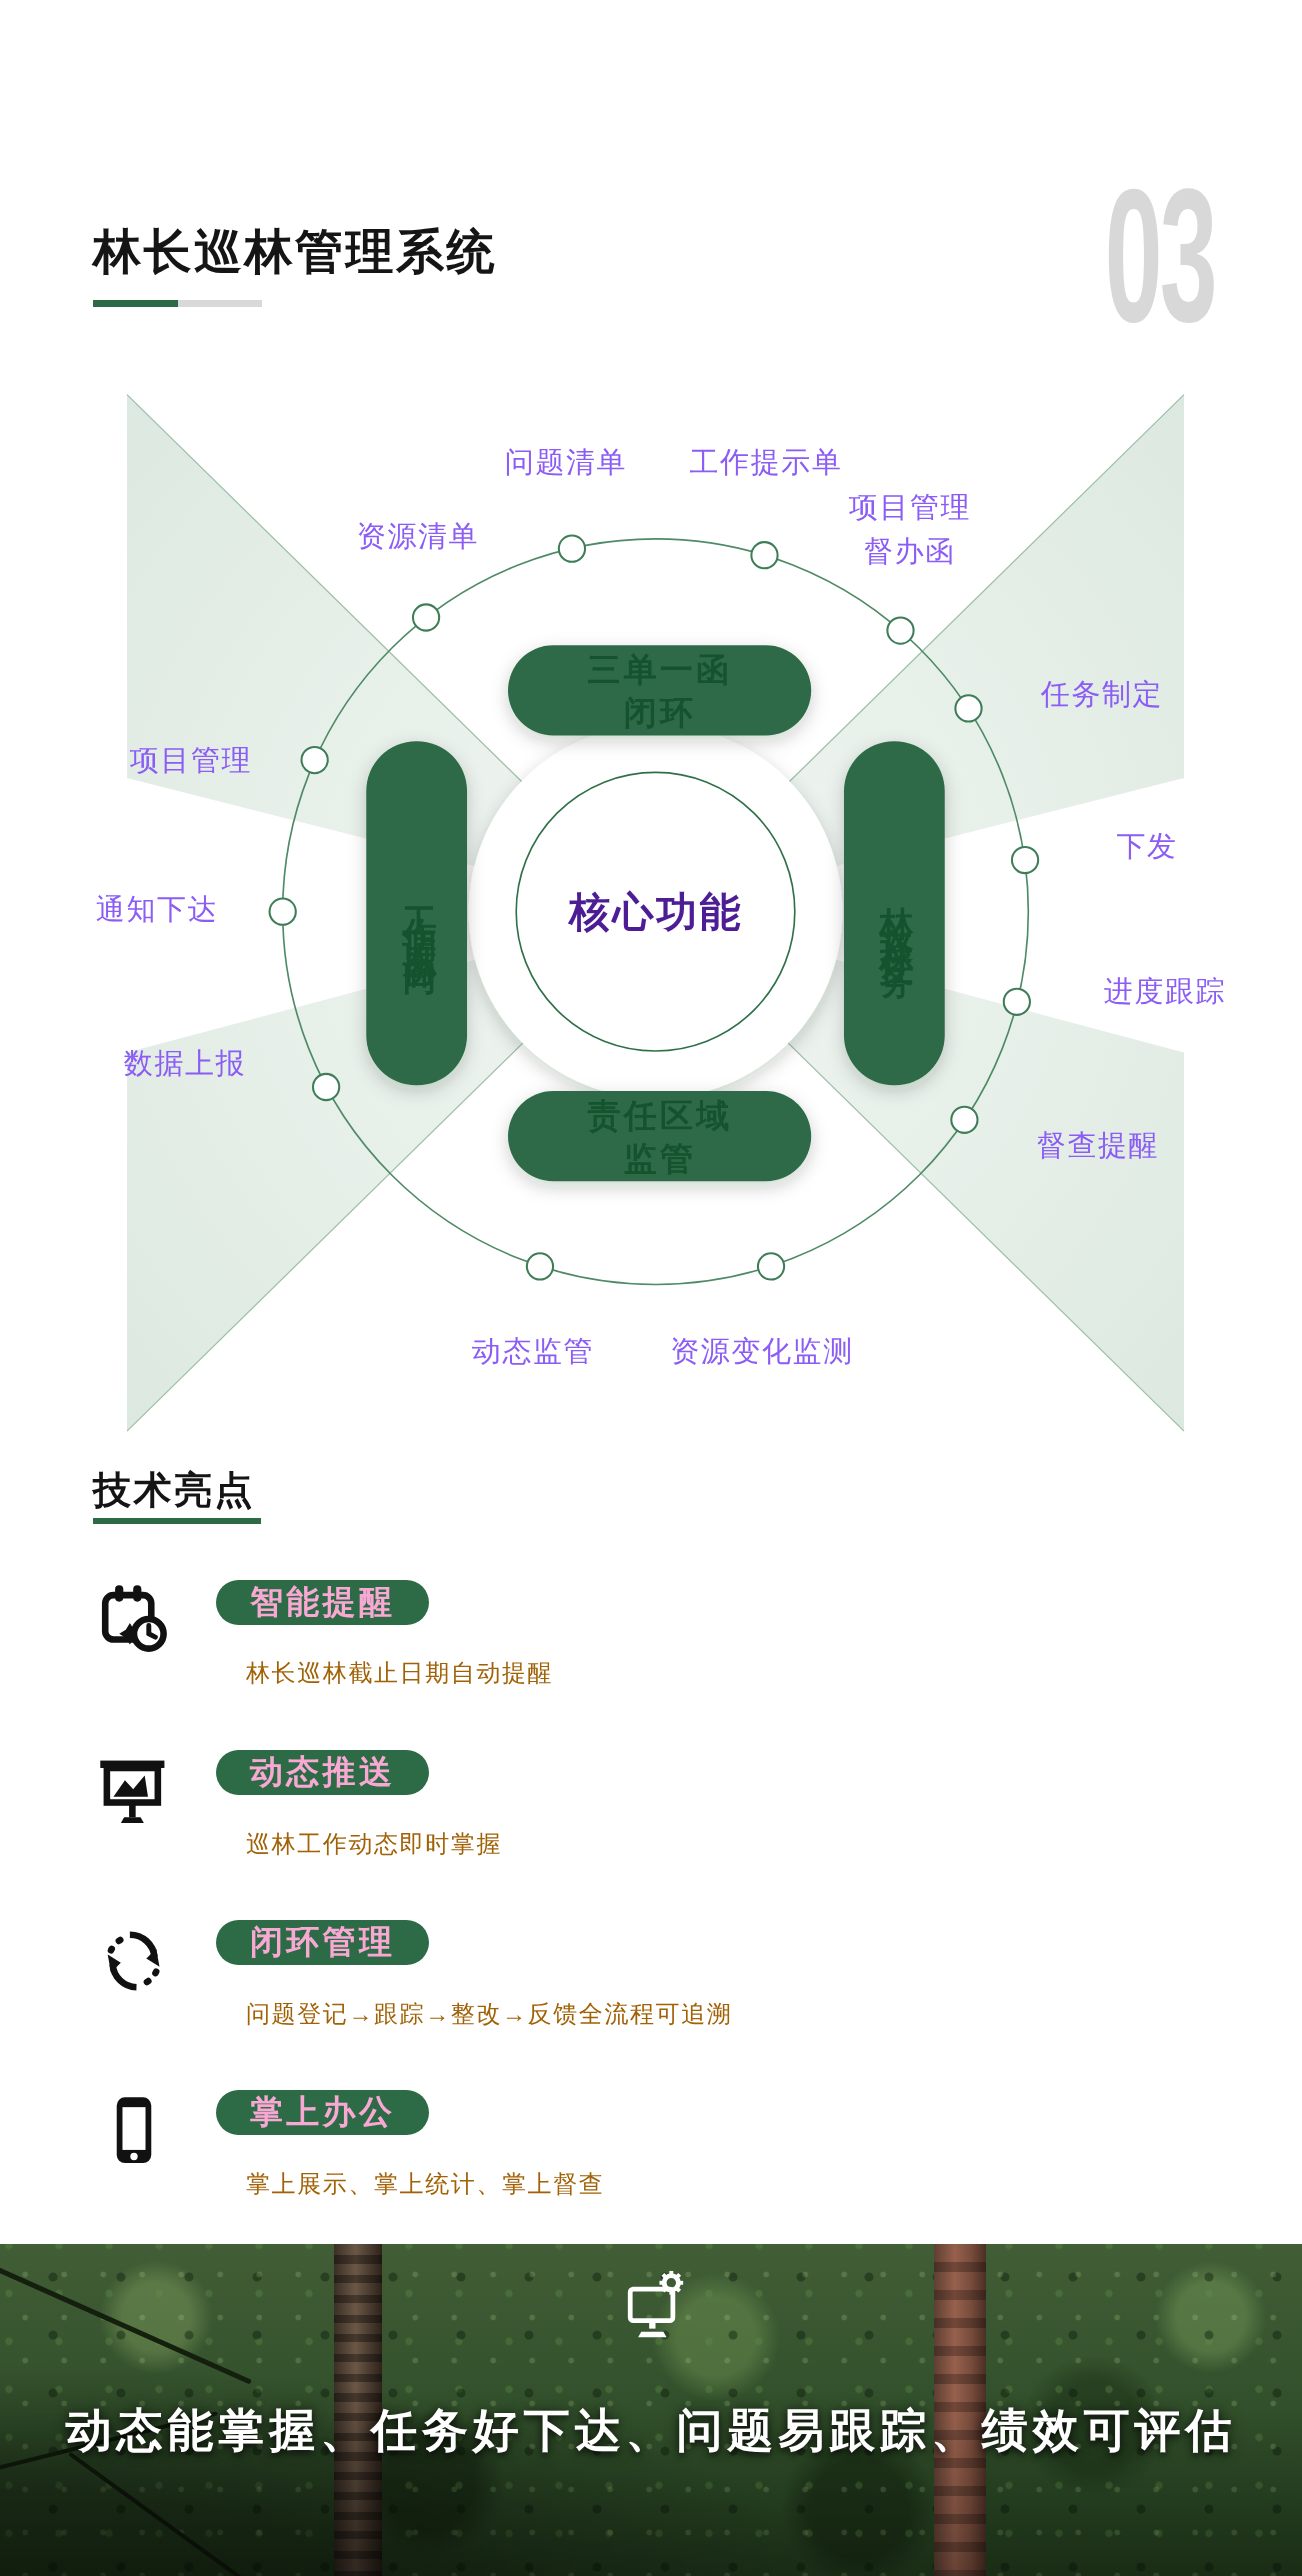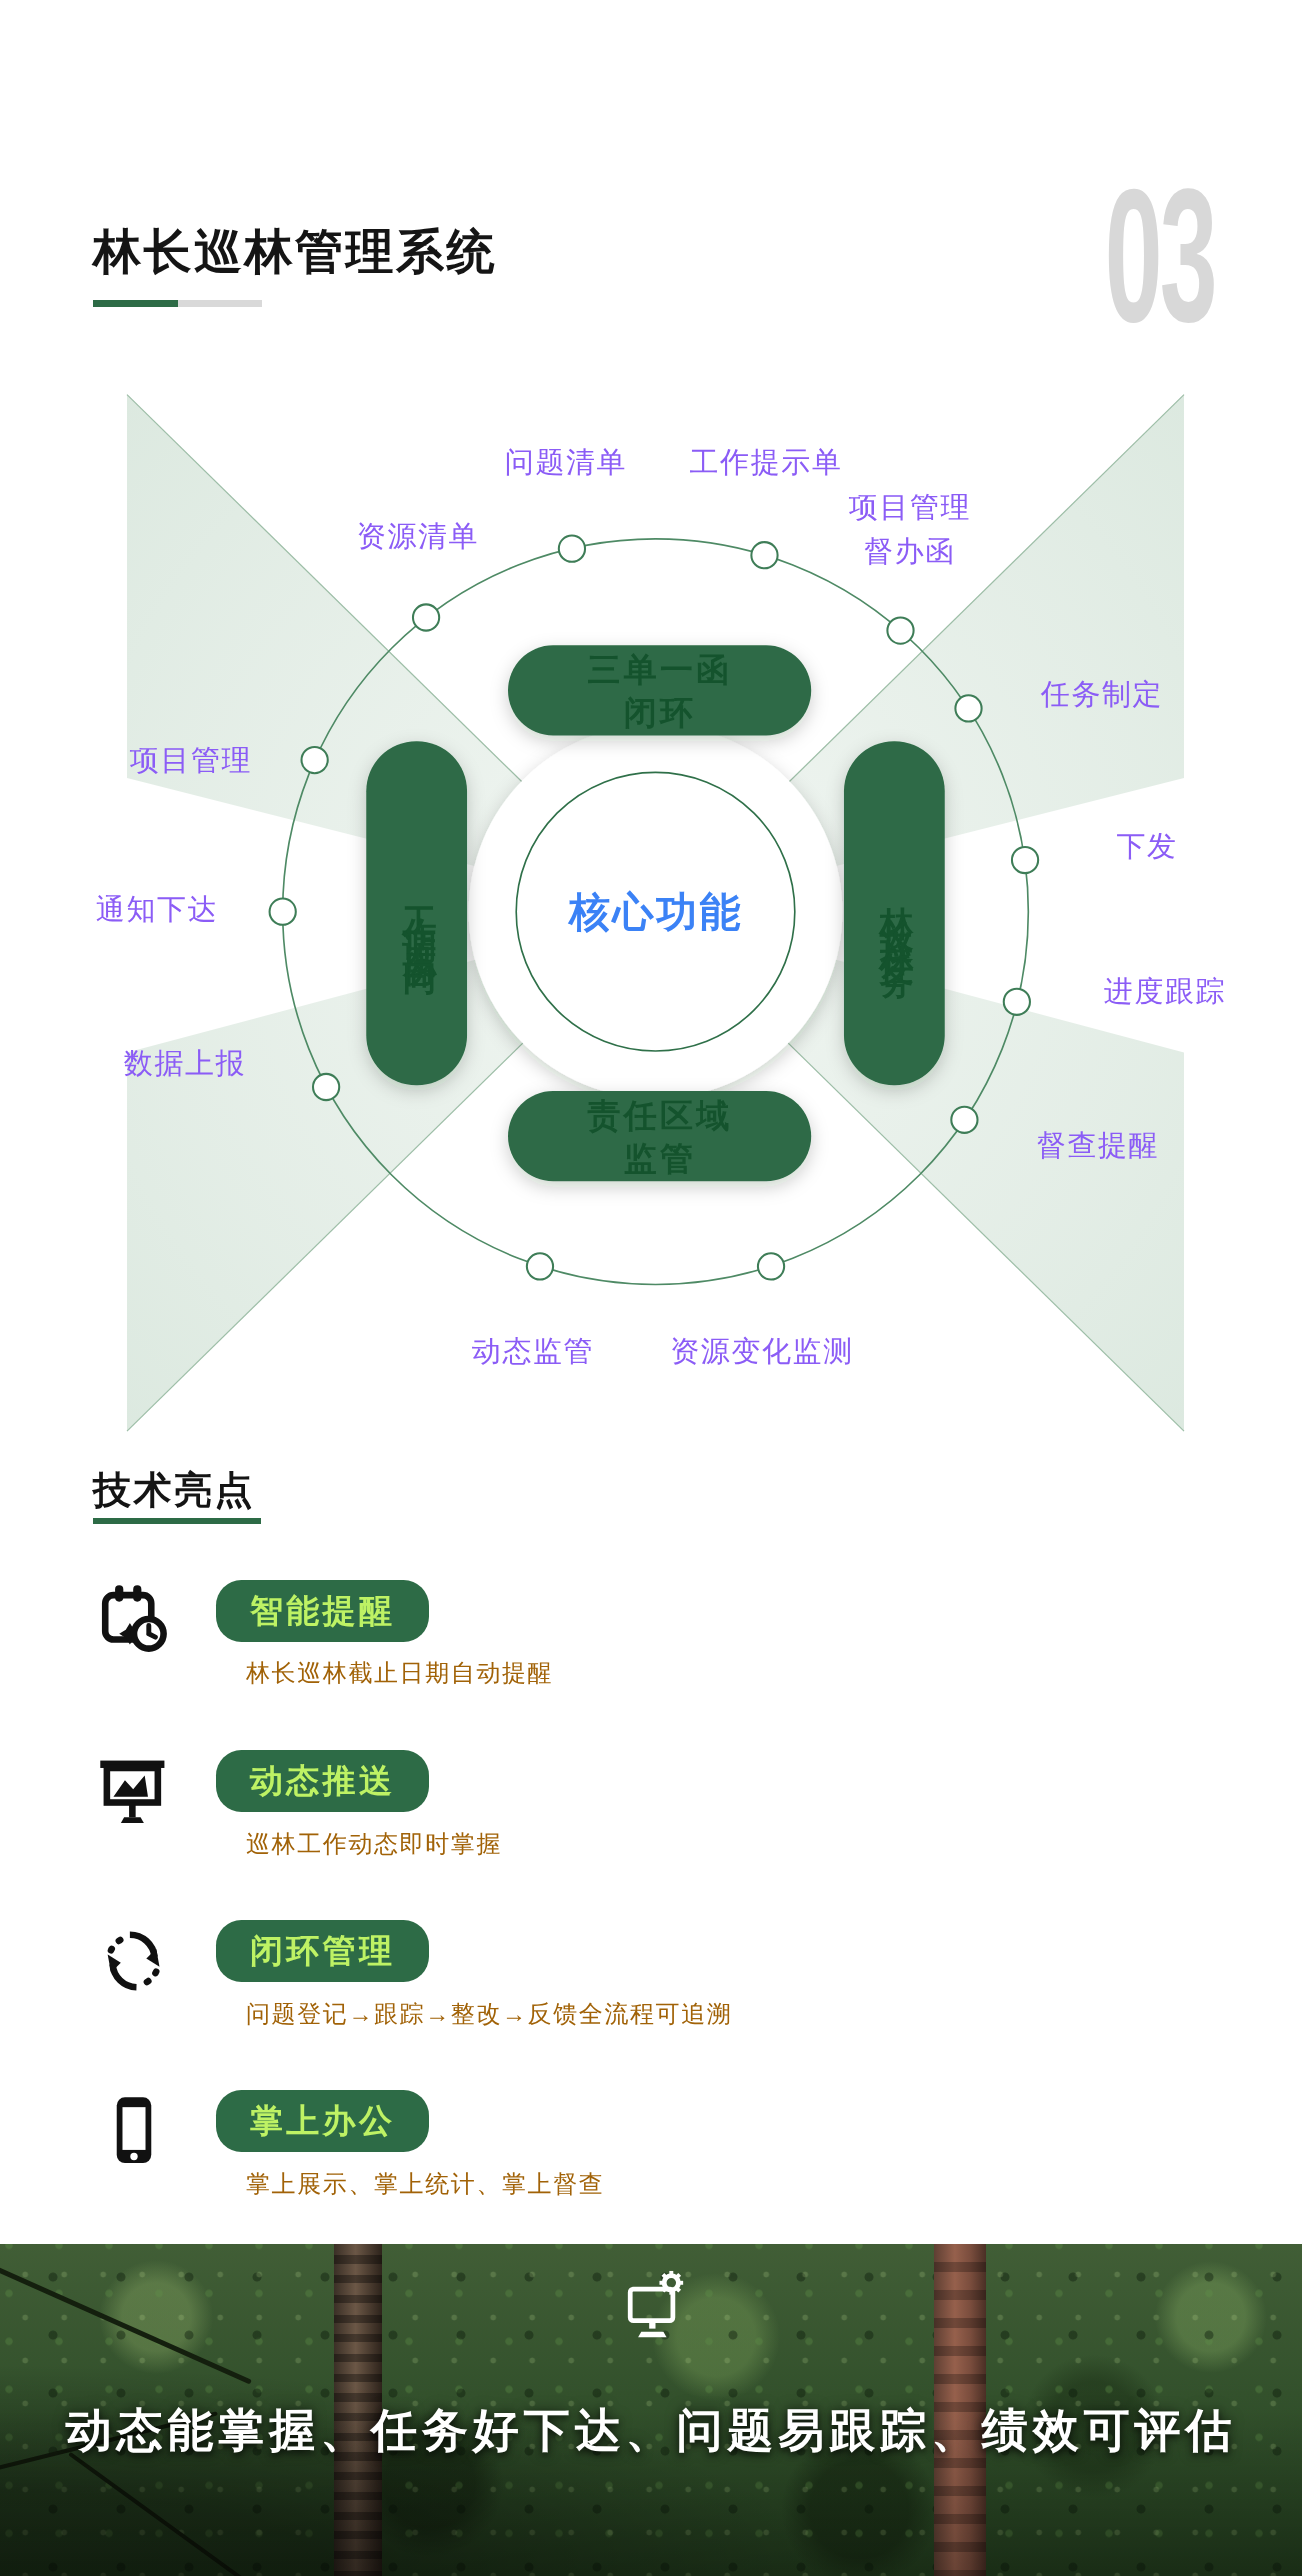--- a/index.html
+++ b/index.html
@@ -18,28 +18,28 @@
     left:1016px;top:161px;width:197px;text-align:right;font-size:189px;line-height:1.0;
     font-weight:700;color:#D8D8D8;transform:scaleX(.55);transform-origin:100% 50%;letter-spacing:-4.9px;
   }
 
   
   .diagram-svg{left:0;top:352px;}
   .ring-label{font-size:29px;letter-spacing:1.6px;color:#8b5cf6;white-space:nowrap;transform:translate(-50%,-50%);text-align:center;line-height:1.5;}
   .capsule-text{color:#14532d;font-weight:700;text-align:center;transform:translate(-50%,-50%);}
   .capsule-text.horiz{font-size:33px;line-height:43px;letter-spacing:3.3px;white-space:nowrap;}
   .capsule-text.vert{font-size:34px;letter-spacing:11.5px;writing-mode:vertical-rl;white-space:nowrap;}
-  .center-label{font-size:41px;font-weight:800;letter-spacing:2.5px;color:#3b82f6;transform:translate(-50%,-50%);white-space:nowrap;}
+  .center-label{font-size:41px;font-weight:800;letter-spacing:2.5px;color:#4c1d95;transform:translate(-50%,-50%);white-space:nowrap;}
 
   
   .section-heading{left:93px;top:1465px;font-size:38px;font-weight:800;letter-spacing:2.5px;color:#141414;}
   .section-underline{left:93px;top:1518px;width:168px;height:5.7px;background:#2D6B46;}
   .hl-icon{left:97px;width:74px;height:74px;}
   .hl-pill{
-    left:216px;height:62px;border-radius:25.4px;background:#2D6B46;color:#bef264;
+    left:216px;height:45px;border-radius:25.4px;background:#2D6B46;color:#f9a8d4;
     display:inline-flex;align-items:center;padding:0 34px;font-size:33px;font-weight:700;letter-spacing:3.3px;white-space:nowrap;
   }
   .hl-desc{left:246px;font-size:24px;letter-spacing:1.6px;color:#a16207;white-space:nowrap;}
 
   
   .banner{left:0;top:2244px;width:1302px;height:332px;overflow:hidden;
     background:
       radial-gradient(circle at 12% 22%, rgba(168,200,120,.28) 0 34px, transparent 57px),
       radial-gradient(circle at 33% 72%, rgba(18,33,14,.55) 0 45px, transparent 74px),
       radial-gradient(circle at 55% 28%, rgba(140,180,100,.30) 0 39px, transparent 64px),

